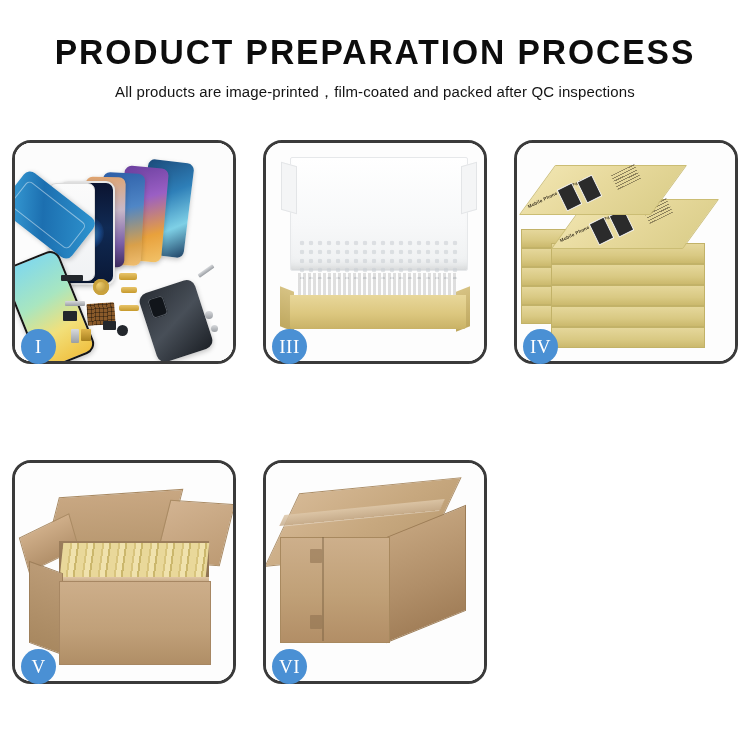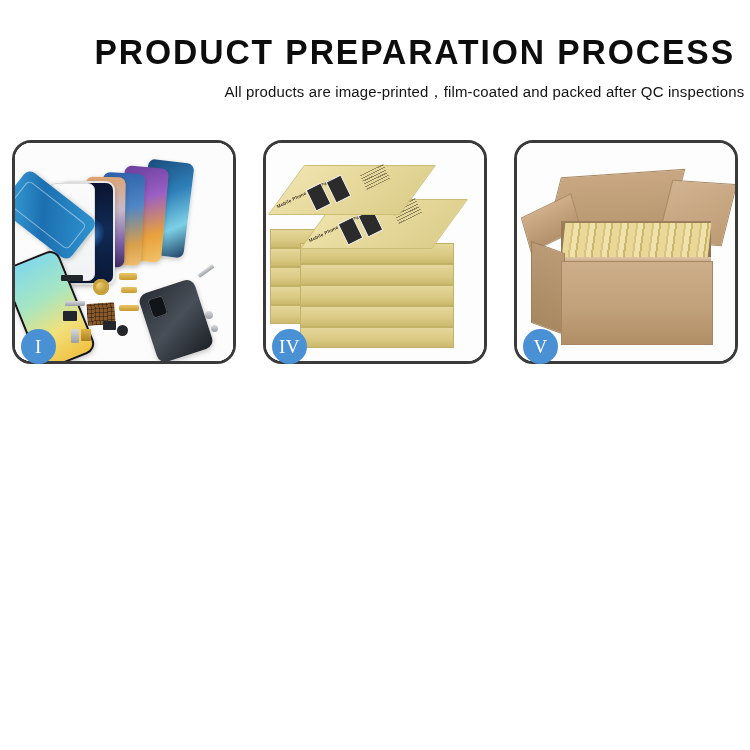--- a/index.html
+++ b/index.html
@@ -13,21 +13,21 @@
     font-family: "Liberation Sans", sans-serif;
     color: #111111;
     overflow: hidden;
     position: relative;
   }
 
   
   #header {
     width: 100%;
     padding-top: 34px;
-    text-align: right;
+    text-align: center;
   }
   #page-title {
     font-family: "Liberation Sans", sans-serif;
     font-size: 35px;
     font-weight: 700;
     letter-spacing: 2.0px;
     color: #0d0d0d;
     line-height: 1.05;
     white-space: nowrap;
     transform: scaleX(0.96);
@@ -383,20 +383,36 @@
         <div class="part flex" style="left:104px;top:162px;width:20px;height:6px;"></div>
         <div class="part silver" style="left:190px;top:168px;width:8px;height:8px;border-radius:50%;"></div>
         <div class="part silver" style="left:196px;top:182px;width:7px;height:7px;border-radius:50%;"></div>
         <div class="part silver" style="left:182px;top:126px;width:18px;height:4px;transform:rotate(-35deg);"></div>
       </div>
     </div>
     <div class="badge">I</div>
   </div>
 
 
+  <div class="panel">
+    <div class="panel-inner">
+      <div class="scene">
+        <div class="p3-lid">
+          <div class="p3-lid-tab-l"></div>
+          <div class="p3-lid-tab-r"></div>
+        </div>
+        <div class="p3-foam"></div>
+        <div class="p3-contents"></div>
+        <div class="p3-side-l"></div>
+        <div class="p3-side-r"></div>
+        <div class="p3-front"></div>
+      </div>
+    </div>
+    <div class="badge">III</div>
+  </div>
 
   <div class="panel">
     <div class="panel-inner">
       <div class="scene">
 
         <div class="p4-front" style="left:4px;top:86px;width:92px;height:17px;"></div>
         <div class="p4-front" style="left:4px;top:105px;width:92px;height:17px;"></div>
         <div class="p4-front" style="left:4px;top:124px;width:92px;height:17px;"></div>
         <div class="p4-front" style="left:4px;top:143px;width:92px;height:17px;"></div>
         <div class="p4-front" style="left:4px;top:162px;width:92px;height:17px;"></div>
@@ -432,14 +448,28 @@
         <div class="p5-interior"></div>
         <div class="p5-fill"></div>
         <div class="p5-rim"></div>
         <div class="p5-side"></div>
         <div class="p5-body"></div>
       </div>
     </div>
     <div class="badge">V</div>
   </div>
 
+  <div class="panel">
+    <div class="panel-inner">
+      <div class="scene">
+        <div class="p6-top"></div>
+        <div class="p6-tape"></div>
+        <div class="p6-right"></div>
+        <div class="p6-front"></div>
+        <div class="p6-seam"></div>
+        <div class="p6-notch-a"></div>
+        <div class="p6-notch-b"></div>
+      </div>
+    </div>
+    <div class="badge">VI</div>
+  </div>
 
 </div>
 
 </body></html>

